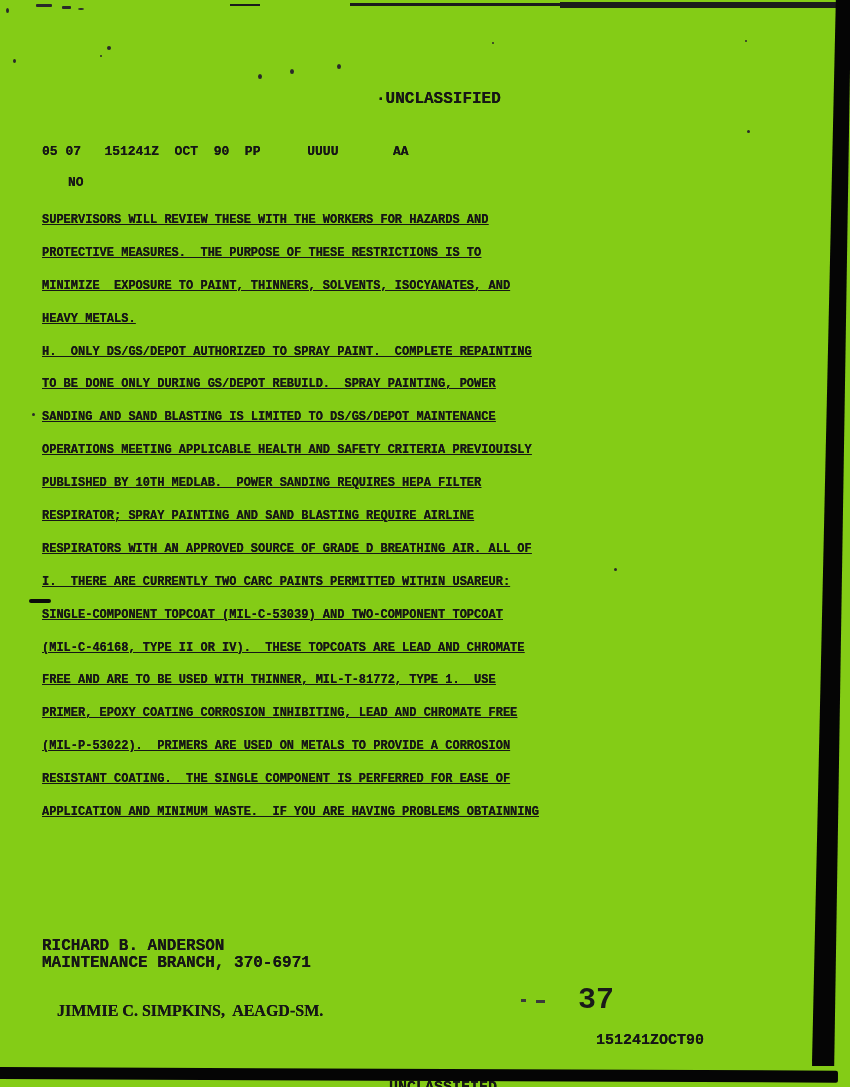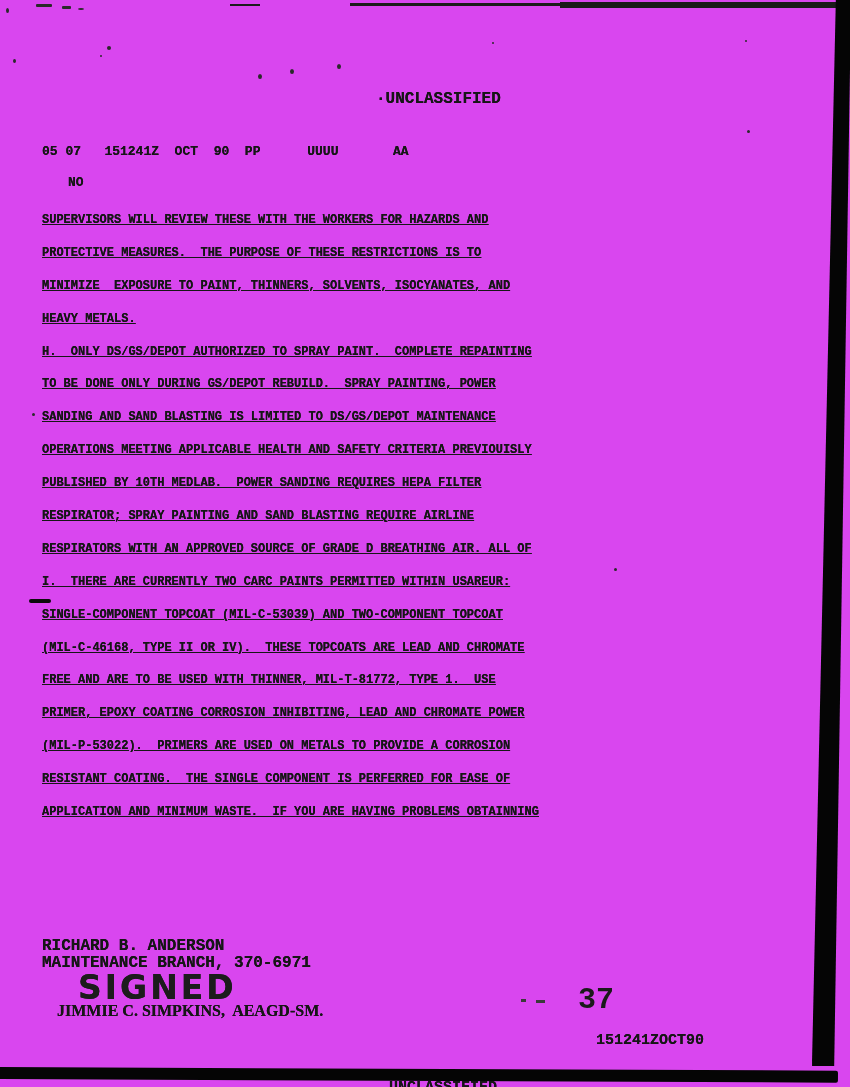--- a/index.html
+++ b/index.html
@@ -1,18 +1,18 @@
 <!DOCTYPE html>
 <html><head>
 <meta charset="utf-8">
 <style>
   html,body { margin:0; padding:0; background:#ffffff; }
   .page {
     position:relative; width:850px; height:1087px;
-    background:#d946ef; overflow:hidden;
+    background:#84cc16; overflow:hidden;
     font-family:"Liberation Mono","DejaVu Sans Mono",monospace;
   }
   .tw {
     position:absolute; font-family:"Liberation Mono","DejaVu Sans Mono",monospace;
     font-weight:700; color:#161616; white-space:pre;
     text-shadow:0 0 0.4px #161616;
   }
   .sz17 { font-size:13px; }
   .sz16 { font-size:16px; }
   .sz15 { font-size:15px; }
@@ -96,28 +96,27 @@
     <div class="bline">TO BE DONE ONLY DURING GS/DEPOT REBUILD.  SPRAY PAINTING, POWER</div>
     <div class="bline">SANDING AND SAND BLASTING IS LIMITED TO DS/GS/DEPOT MAINTENANCE</div>
     <div class="bline">OPERATIONS MEETING APPLICABLE HEALTH AND SAFETY CRITERIA PREVIOUISLY</div>
     <div class="bline">PUBLISHED BY 10TH MEDLAB.  POWER SANDING REQUIRES HEPA FILTER</div>
     <div class="bline">RESPIRATOR; SPRAY PAINTING AND SAND BLASTING REQUIRE AIRLINE</div>
     <div class="bline">RESPIRATORS WITH AN APPROVED SOURCE OF GRADE D BREATHING AIR. ALL OF</div>
     <div class="bline">I.  THERE ARE CURRENTLY TWO CARC PAINTS PERMITTED WITHIN USAREUR:</div>
     <div class="bline">SINGLE-COMPONENT TOPCOAT (MIL-C-53039) AND TWO-COMPONENT TOPCOAT</div>
     <div class="bline">(MIL-C-46168, TYPE II OR IV).  THESE TOPCOATS ARE LEAD AND CHROMATE</div>
     <div class="bline">FREE AND ARE TO BE USED WITH THINNER, MIL-T-81772, TYPE 1.  USE</div>
-    <div class="bline">PRIMER, EPOXY COATING CORROSION INHIBITING, LEAD AND CHROMATE POWER</div>
+    <div class="bline">PRIMER, EPOXY COATING CORROSION INHIBITING, LEAD AND CHROMATE FREE</div>
     <div class="bline">(MIL-P-53022).  PRIMERS ARE USED ON METALS TO PROVIDE A CORROSION</div>
     <div class="bline">RESISTANT COATING.  THE SINGLE COMPONENT IS PERFERRED FOR EASE OF</div>
     <div class="bline">APPLICATION AND MINIMUM WASTE.  IF YOU ARE HAVING PROBLEMS OBTAINNING</div>
   </div>
 
   <div class="tw sz16" style="left:42px; top:937px;">RICHARD B. ANDERSON</div>
   <div class="tw sz16" style="left:42px; top:954px;text-align:center;">MAINTENANCE BRANCH, 370-6971</div>
-  <div class="stamp">SIGNED</div>
   <div class="tw sz16" style="left:57px; top:1002px;font-family:Liberation Serif, serif;">JIMMIE C. SIMPKINS,  AEAGD-SM.</div>
   <div class="pagenum">37</div>
 
   <div class="tw sz15" style="left:389px; top:1031px;margin-top:48px;">UNCLASSIFIED</div>
   <div class="tw sz15" style="left:596px; top:1032px;">151241ZOCT90</div>
 
 </div>
 
 </body></html>

